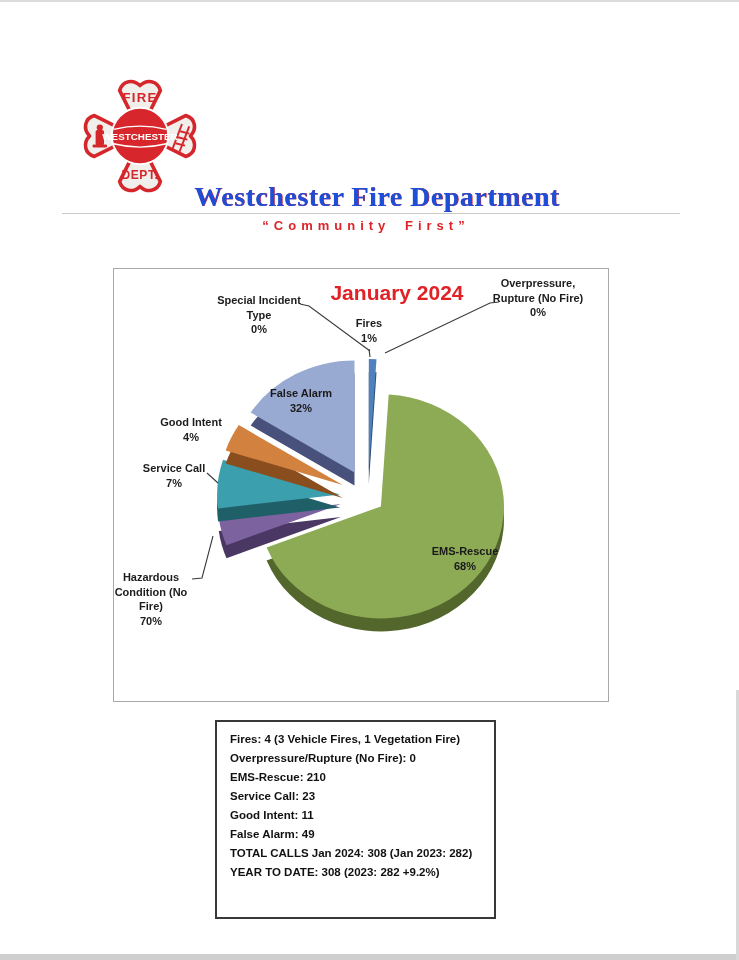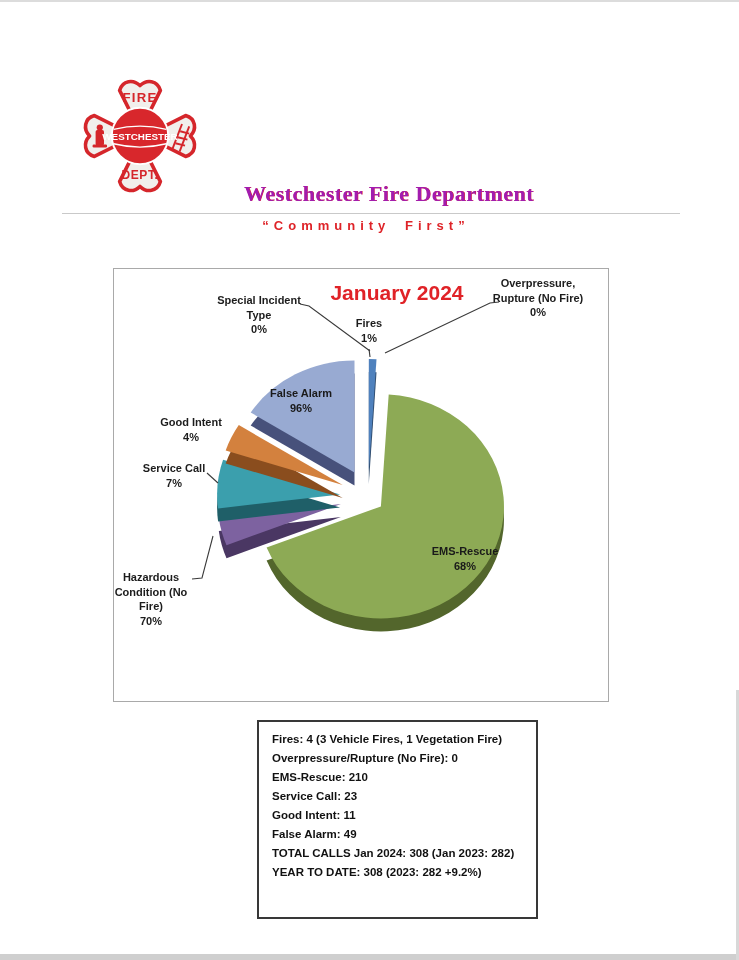--- a/index.html
+++ b/index.html
@@ -14,24 +14,23 @@
   
   .edge-top    { position:absolute; left:0; top:0; width:739px; height:2px; background:#dcdcdc; }
   .edge-bottom { position:absolute; left:0; top:954px; width:739px; height:6px; background:#cfcfcf; }
   .edge-right  { position:absolute; right:0; top:690px; width:3px; height:270px; background:#d8d8d8; }
 
   
   .logo { position:absolute; left:76px; top:76px; width:128px; height:120px; }
   .org-name {
     position:absolute; left:377px; top:181px; transform:translateX(-50%);
     font-family:"Liberation Serif", serif;
-    font-weight:700; font-size:22px; color:#a21caf;
+    font-weight:700; font-size:28px; color:#1d4ed8;
     white-space:nowrap; letter-spacing:0.5px;
     text-shadow:0.4px 0 0 #DE2328;
-    margin-left:12px;
   }
   .divider { position:absolute; left:62px; top:213px; width:618px; height:1px; background:#c9c9c9; }
   .tagline {
     position:absolute; left:366px; top:218px; transform:translateX(-50%);
     font-weight:700; font-size:13px; color:#DE2328;
     letter-spacing:5px; word-spacing:6px; white-space:nowrap;
   }
 
   
   .chart-box {
@@ -48,21 +47,20 @@
     font-weight:700; font-size:11px; line-height:1.32; color:#1c1c1c;
     text-align:center; white-space:pre-line;
   }
   .callout.on-slice { color:#1a1a1a; }
 
   
   .stats-box {
     position:absolute; left:215px; top:720px; width:281px; height:199px;
     border:2px solid #383838; background:#ffffff;
     padding:8px 0 8px 13px;
-    margin-left:42px;
   }
   .stats-line {
     font-weight:700; font-size:11.5px; line-height:19px; color:#111111;
     white-space:nowrap;
   }
 </style>
 </head>
 <body>
 
 <div class="edge-top"></div>
@@ -134,21 +132,21 @@
 
   <div class="callout" style="left:145px; top:24px; width:112px;">Special Incident
 Type
 0%</div>
   <div class="callout" style="left:255px; top:47px; width:70px;">Fires
 1%</div>
   <div class="callout" style="left:424px; top:7px; width:132px;">Overpressure,
 Rupture (No Fire)
 0%</div>
   <div class="callout on-slice" style="left:187px; top:117px; width:100px;">False Alarm
-96%</div>
+32%</div>
   <div class="callout" style="left:77px; top:146px; width:100px;text-align:center;">Good Intent
 4%</div>
   <div class="callout" style="left:60px; top:192px; width:100px;">Service Call
 7%</div>
   <div class="callout" style="left:37px; top:301px; width:102px;">Hazardous
 Condition (No
 Fire)
 70%</div>
   <div class="callout on-slice" style="left:351px; top:275px; width:110px;">EMS-Rescue
 68%</div>

